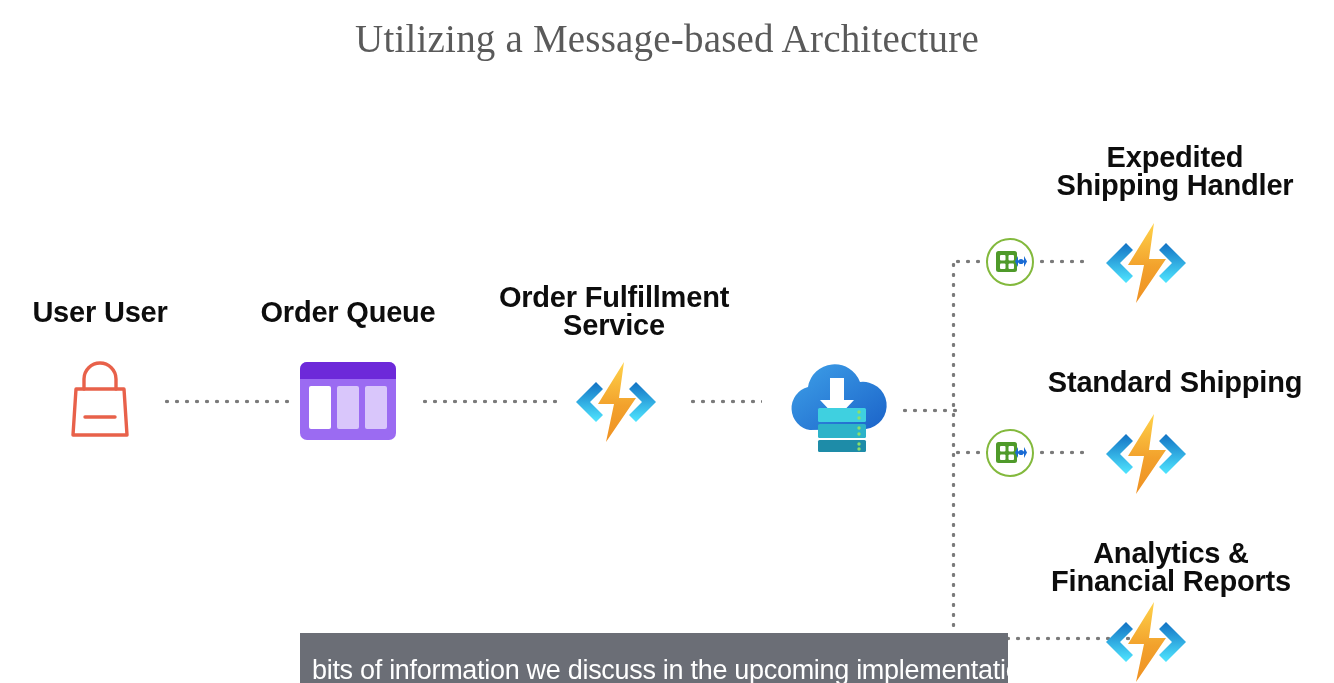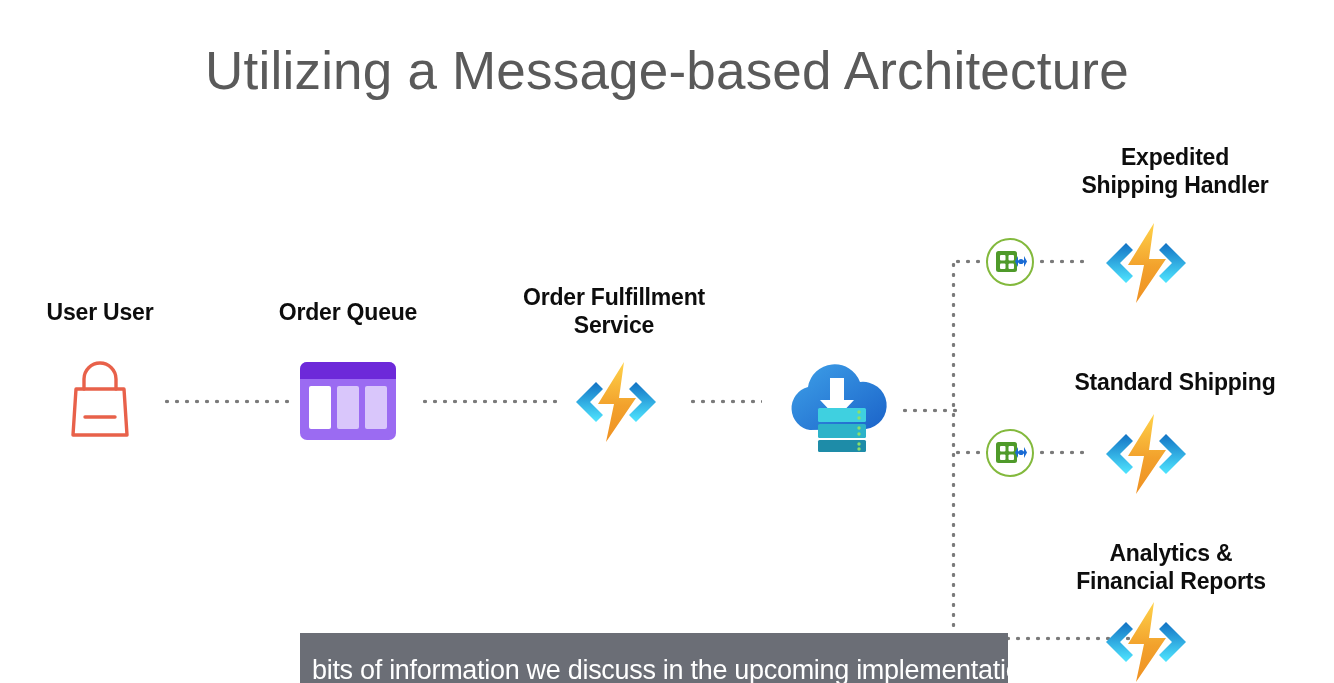--- a/index.html
+++ b/index.html
@@ -17,35 +17,34 @@
     font-family: "Liberation Sans", sans-serif;
   }
 
   
   #slide-title {
     position: absolute;
     left: 0;
     top: 16px;
     width: 1334px;
     text-align: center;
-    font-family: Liberation Sans, sans-serif;
-    font-size: 53px;
+    font-family: Liberation Serif, serif;
+    font-size: 39px;
     font-weight: 300;
     letter-spacing: 0.2px;
     color: #5a5a5a;
     white-space: nowrap;
-    margin-top: 24px;
   }
 
   
   .node-label {
     position: absolute;
     font-family: "Liberation Sans", sans-serif;
     font-weight: bold;
-    font-size: 23px;
+    font-size: 29px;
     line-height: 28px;
     color: #0d0d0d;
     text-align: center;
     letter-spacing: -0.2px;
   }
 
   
   .dotline-h {
     position: absolute;
     height: 5px;

